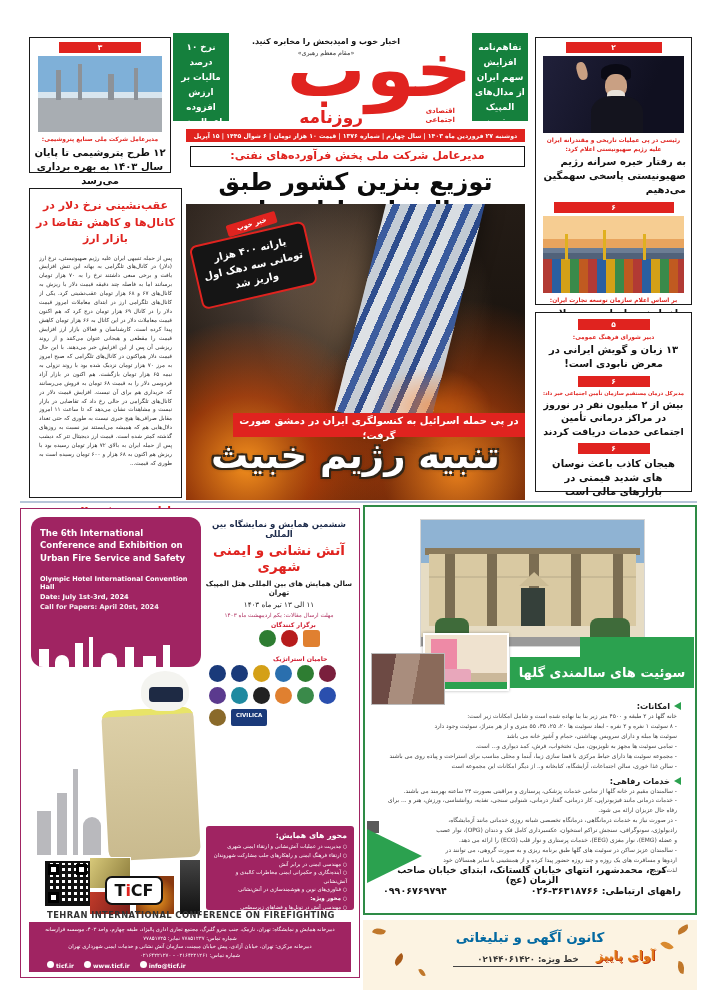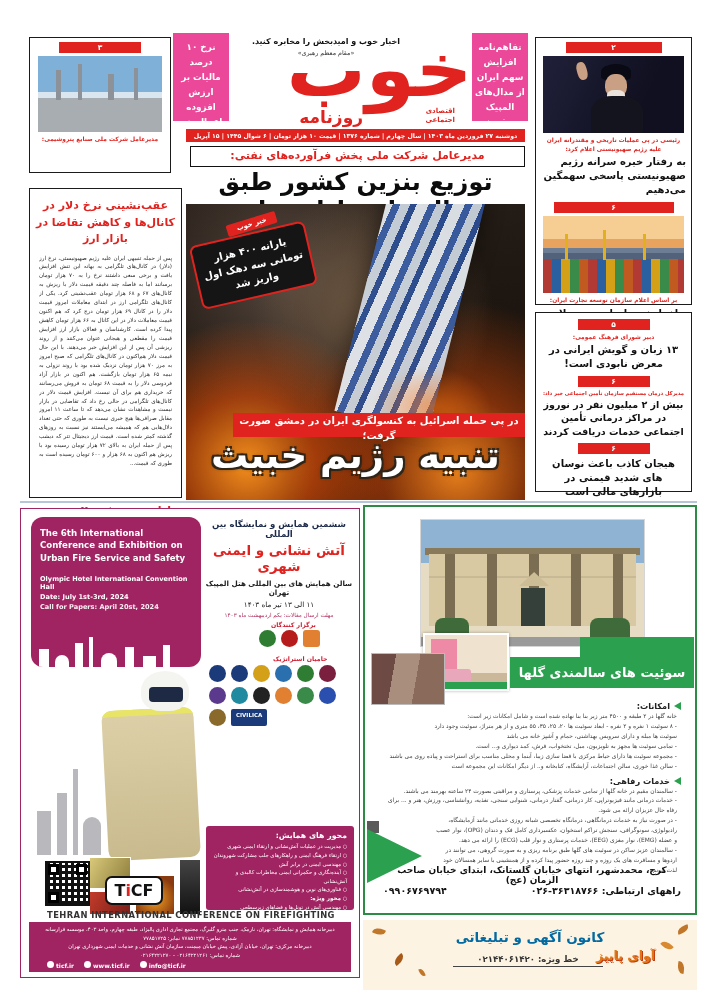--- a/index.html
+++ b/index.html
@@ -7,21 +7,21 @@
   body { font-family:"DejaVu Sans", sans-serif; }
   #page { position:relative; width:701px; height:1000px; background:#fff; margin:0 auto; overflow:hidden; direction:rtl; }
   .abs { position:absolute; }
   .box { position:absolute; border:1.4px solid #1b1b1b; background:#fff; }
   .redbg { background:#e0231f; color:#fff; }
   .pagebar { display:block; height:11px; background:#e0231f; color:#fff; font-size:7.5px; font-weight:bold; line-height:11px; text-align:center; margin:4px auto 3px; }
   .cap { color:#e0231f; font-weight:bold; text-align:center; font-size:5.9px; line-height:1.45; }
   .hl  { color:#111; font-weight:bold; text-align:center; font-size:10px; line-height:1.4; }
   .photo { display:block; margin:3px auto; position:relative; overflow:hidden; }
   
-  .sidebox { position:absolute; top:33px; width:56px; height:88px; background:#ec4899; color:#fff;
+  .sidebox { position:absolute; top:33px; width:56px; height:88px; background:#15803d; color:#fff;
              font-size:8.8px; font-weight:bold; text-align:center; line-height:1.7; padding:7px 3px; }
   #logo-main { position:absolute; top:2px; right:2px; font-size:76px; font-weight:bold; color:#e0231f; line-height:1; transform:scaleX(1.04); }
   #logo-prefix { position:absolute; bottom:0; right:108px; font-size:17px; font-weight:bold; color:#e0231f; }
   .mh-cat { position:absolute; right:16px; font-size:7px; font-weight:bold; color:#e0231f; }
   
   #kicker-box { position:absolute; left:190px; top:146px; width:335px; height:21px; border:1.7px solid #111;
                 background:#fff; color:#e0231f; font-weight:bold; font-size:11px; text-align:center; line-height:17px; }
   #main-headline { position:absolute; left:186px; top:168px; width:339px; font-size:24px; font-weight:bold; color:#0c0c0c; text-align:center; }
   #main-photo { position:absolute; left:186px; top:204px; width:339px; height:296px; overflow:hidden;
      background:
@@ -149,20 +149,21 @@
 
   <div class="box" style="left:29px; top:37px; width:142px; height:136px;">
     <span class="pagebar" style="width:82px;">۳</span>
     <div class="photo" id="petro-photo">
       <span class="chimney" style="left:18px; top:14px; width:5px; height:30px;"></span>
       <span class="chimney" style="left:40px; top:8px; width:4px; height:36px;"></span>
       <span class="chimney" style="left:70px; top:18px; width:6px; height:26px;"></span>
       <span class="chimney" style="left:96px; top:12px; width:4px; height:32px;"></span>
     </div>
     <div class="cap">مدیرعامل شرکت ملی صنایع پتروشیمی:</div>
+    <div class="hl" style="margin:2px 4px;">۱۲ طرح پتروشیمی تا پایان سال ۱۴۰۳ به بهره برداری می‌رسد</div>
   </div>
 
   <div class="sidebox" style="left:472px;">
     <span>تفاهم‌نامه افزایش سهم ایران از مدال‌های المپیک منعقد شد</span>
   </div>
   <div class="sidebox" style="left:173px;">
     <span>نرخ ۱۰ درصد مالیات بر ارزش افزوده اعمال شد</span>
   </div>
 
   <div class="abs" style="left:233px; top:30px; width:238px; height:97px;">

